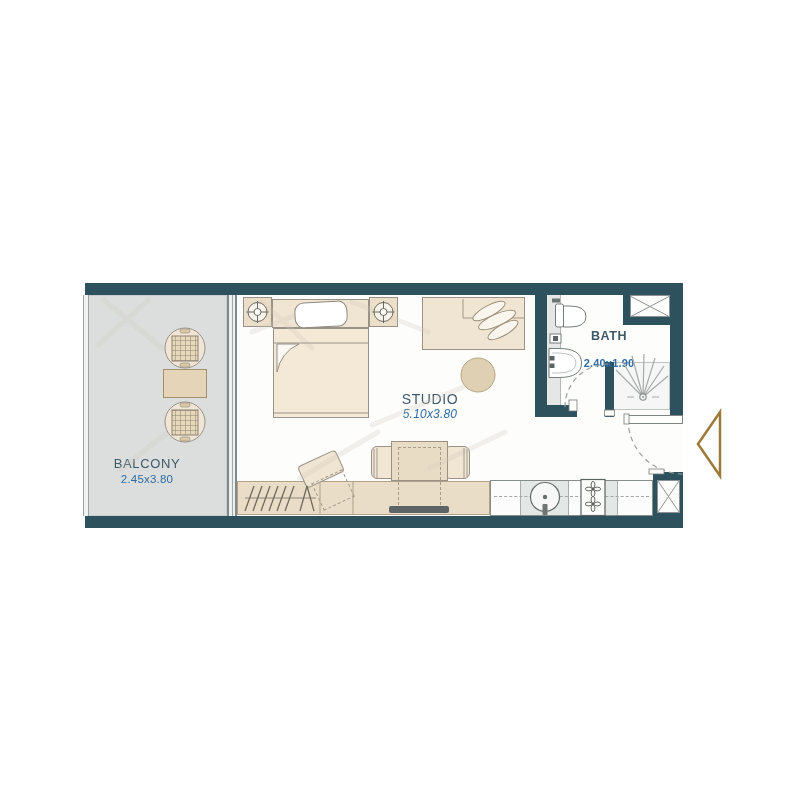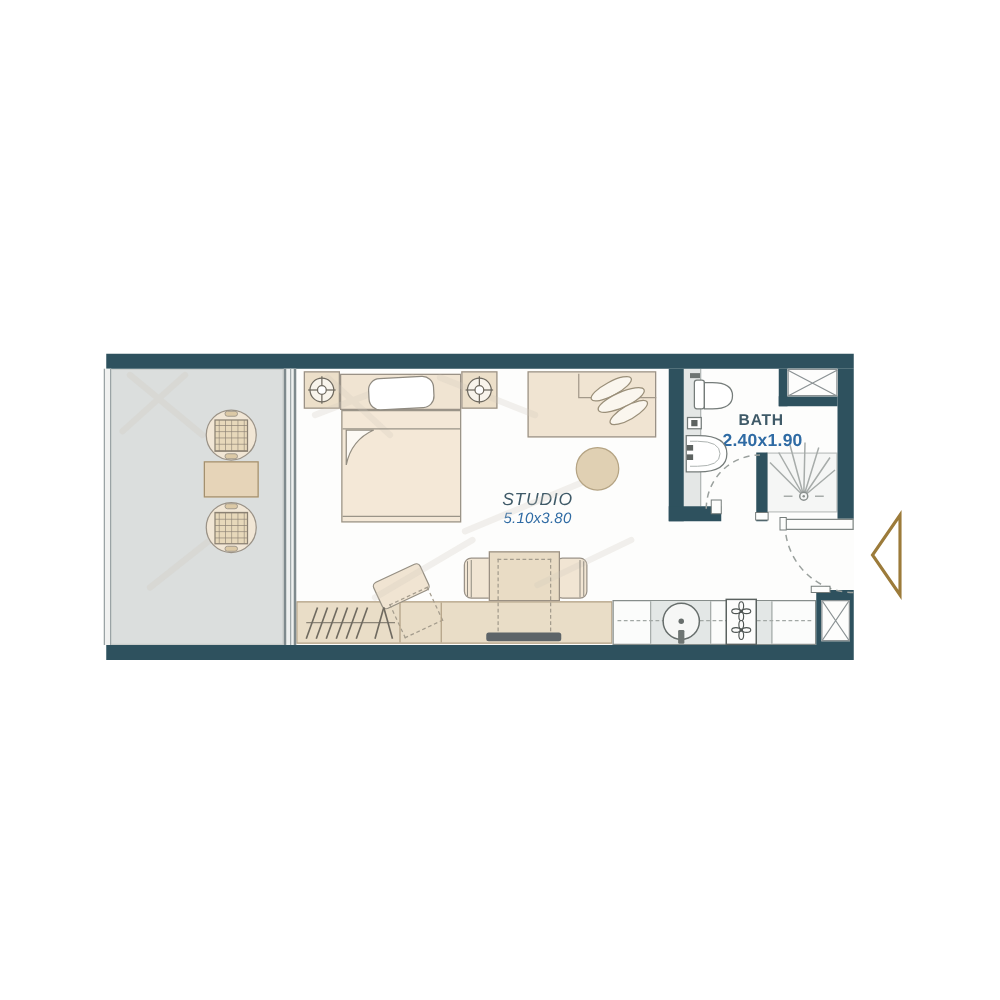--- a/index.html
+++ b/index.html
@@ -68,27 +68,31 @@
   <div class="rail" style="left:83px;top:295px;width:6px;height:221px;"></div>
   <div class="glass" style="left:227px;top:295px;width:10px;height:221px;">
     <div class="abs" style="left:3px;top:0;width:1px;height:221px;background:#9fa8aa;"></div>
   </div>
 
   <div class="whitebox" style="left:630px;top:295px;width:40px;height:22px;"></div>
   <div class="whitebox" style="left:657px;top:480px;width:23px;height:33px;"></div>
 
   <div class="abs" style="left:628px;top:415px;width:55px;height:9px;background:#fdfdfc;border:1px solid #7f8684;box-sizing:border-box;"></div>
 
+  <div class="label" style="left:92px;top:457px;width:110px;">
+    <div class="room-name" style="font-size:13px;">BALCONY</div>
+    <div class="room-dim" style="font-size:11.5px;margin-top:1px;">2.45x3.80</div>
+  </div>
   <div class="label" style="left:382px;top:391px;width:96px;">
-    <div class="room-name" style="font-size:14px;font-style:italic;">STUDIO</div>
+    <div class="room-name" style="font-size:14px;">STUDIO</div>
     <div class="room-dim" style="font-size:12px;margin-top:1px;font-style:italic;">5.10x3.80</div>
   </div>
   <div class="label" style="left:578px;top:329px;width:62px;font-weight:bold;">
     <div class="room-name" style="font-size:12.5px;">BATH</div>
-    <div class="room-dim" style="font-size:14px;margin-top:1px;">2.40x1.90</div>
+    <div class="room-dim" style="font-size:11px;margin-top:14px;">2.40x1.90</div>
   </div>
 
   <svg class="overlay" width="800" height="800" viewBox="0 0 800 800">
     <defs>
       <pattern id="chairgrid" width="5" height="5" patternUnits="userSpaceOnUse">
         <path d="M5 0 H0 V5" fill="none" stroke="#8b8173" stroke-width="1"></path>
       </pattern>
     </defs>
 
     <g stroke="#cfc9bc" stroke-width="5" stroke-linecap="round" opacity="0.25" fill="none">

